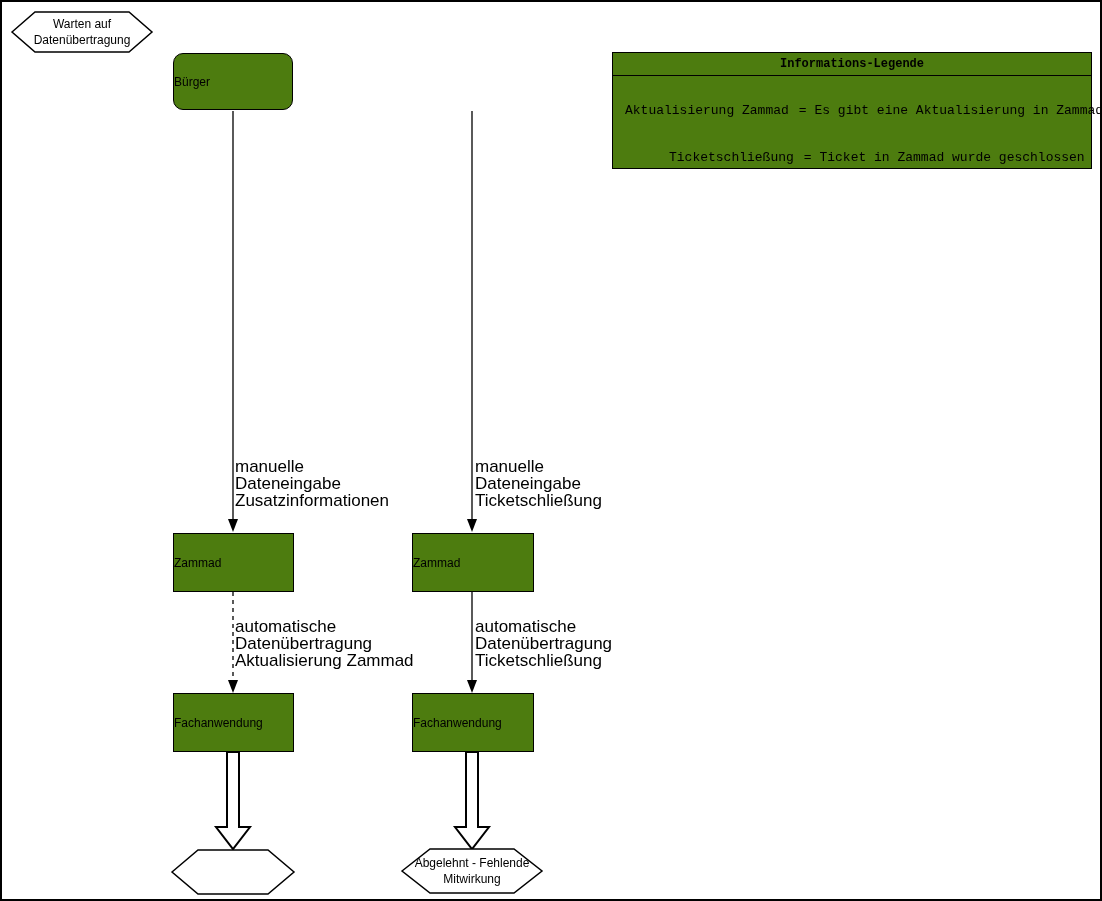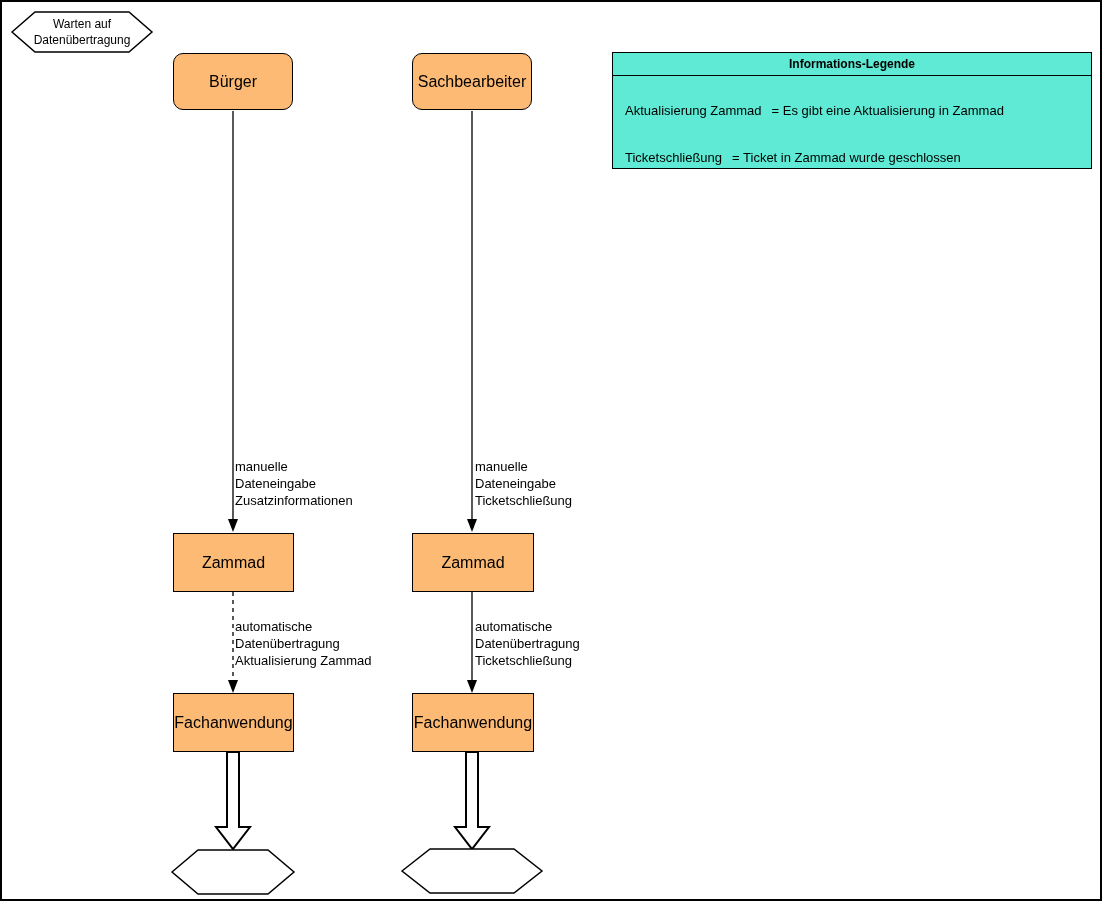--- a/index.html
+++ b/index.html
@@ -11,44 +11,45 @@
     background:#fff;
     font-family:"Liberation Sans", sans-serif;
     color:#000;
     overflow:hidden;
   }
   .layer{position:absolute;left:0;top:0;}
   .box{
     position:absolute;
     box-sizing:border-box;
     border:1px solid #000;
-    background:#fdba74;
-    display:flex;align-items:center;justify-content:center;
+    background:#4d7c0f;
+    display:flex;align-items:center;justify-content:flex-start;
     text-align:center;
-    font-size:16px;
+    font-size:12px;
   }
   .rounded{border-radius:10px;}
   .hex-label{
     position:absolute;
     display:flex;flex-direction:column;align-items:center;justify-content:center;
     text-align:right;
     font-size:12px;line-height:16px;
   }
   .hex-label span{display:block;}
   .arrow-label{
     position:absolute;
-    font-size:13px;line-height:17px;
+    font-size:17px;line-height:17px;
     white-space:nowrap;
   }
   .arrow-label span{display:block;}
   .legend{
     position:absolute;
     box-sizing:border-box;
     border:1px solid #000;
-    background:#5eead4;
+    background:#4d7c0f;
+    font-family:Liberation Mono, monospace;
   }
   .legend-title{
     box-sizing:border-box;
     height:23px;
     border-bottom:1px solid #000;
     display:flex;align-items:center;justify-content:center;
     font-size:12px;font-weight:bold;
   }
   .legend-row{
     position:absolute;
@@ -88,30 +89,27 @@
   </svg>
 
   <div class="hex-label" style="left:10px;top:10px;width:140px;height:40px;">
     <span>Warten auf</span>
     <span>Datenübertragung</span>
   </div>
 
   <div class="box rounded" style="left:171px;top:51px;width:120px;height:57px;">
     <span>Bürger</span>
   </div>
-  <div class="box rounded" style="left:410px;top:51px;width:120px;height:57px;">
-    <span>Sachbearbeiter</span>
-  </div>
 
   <div class="legend" style="left:610px;top:50px;width:480px;height:117px;">
     <div class="legend-title">Informations-Legende</div>
     <div class="legend-row" style="top:50px;">
       <span class="term">Aktualisierung Zammad</span><span class="def">= Es gibt eine Aktualisierung in Zammad</span>
     </div>
-    <div class="legend-row" style="top:97px;">
+    <div class="legend-row" style="top:97px;margin-left:44px;">
       <span class="term">Ticketschließung</span><span class="def">= Ticket in Zammad wurde geschlossen</span>
     </div>
   </div>
 
   <div class="arrow-label" style="left:233px;top:456px;">
     <span>manuelle</span>
     <span>Dateneingabe</span>
     <span>Zusatzinformationen</span>
   </div>
   <div class="arrow-label" style="left:473px;top:456px;">
@@ -138,14 +136,18 @@
     <span>Ticketschließung</span>
   </div>
 
   <div class="box" style="left:171px;top:691px;width:121px;height:59px;">
     <span>Fachanwendung</span>
   </div>
   <div class="box" style="left:410px;top:691px;width:122px;height:59px;">
     <span>Fachanwendung</span>
   </div>
 
+  <div class="hex-label" style="left:400px;top:848px;width:140px;height:42px;">
+    <span>Abgelehnt - Fehlende</span>
+    <span>Mitwirkung</span>
+  </div>
 
 </div>
 
 </body></html>

